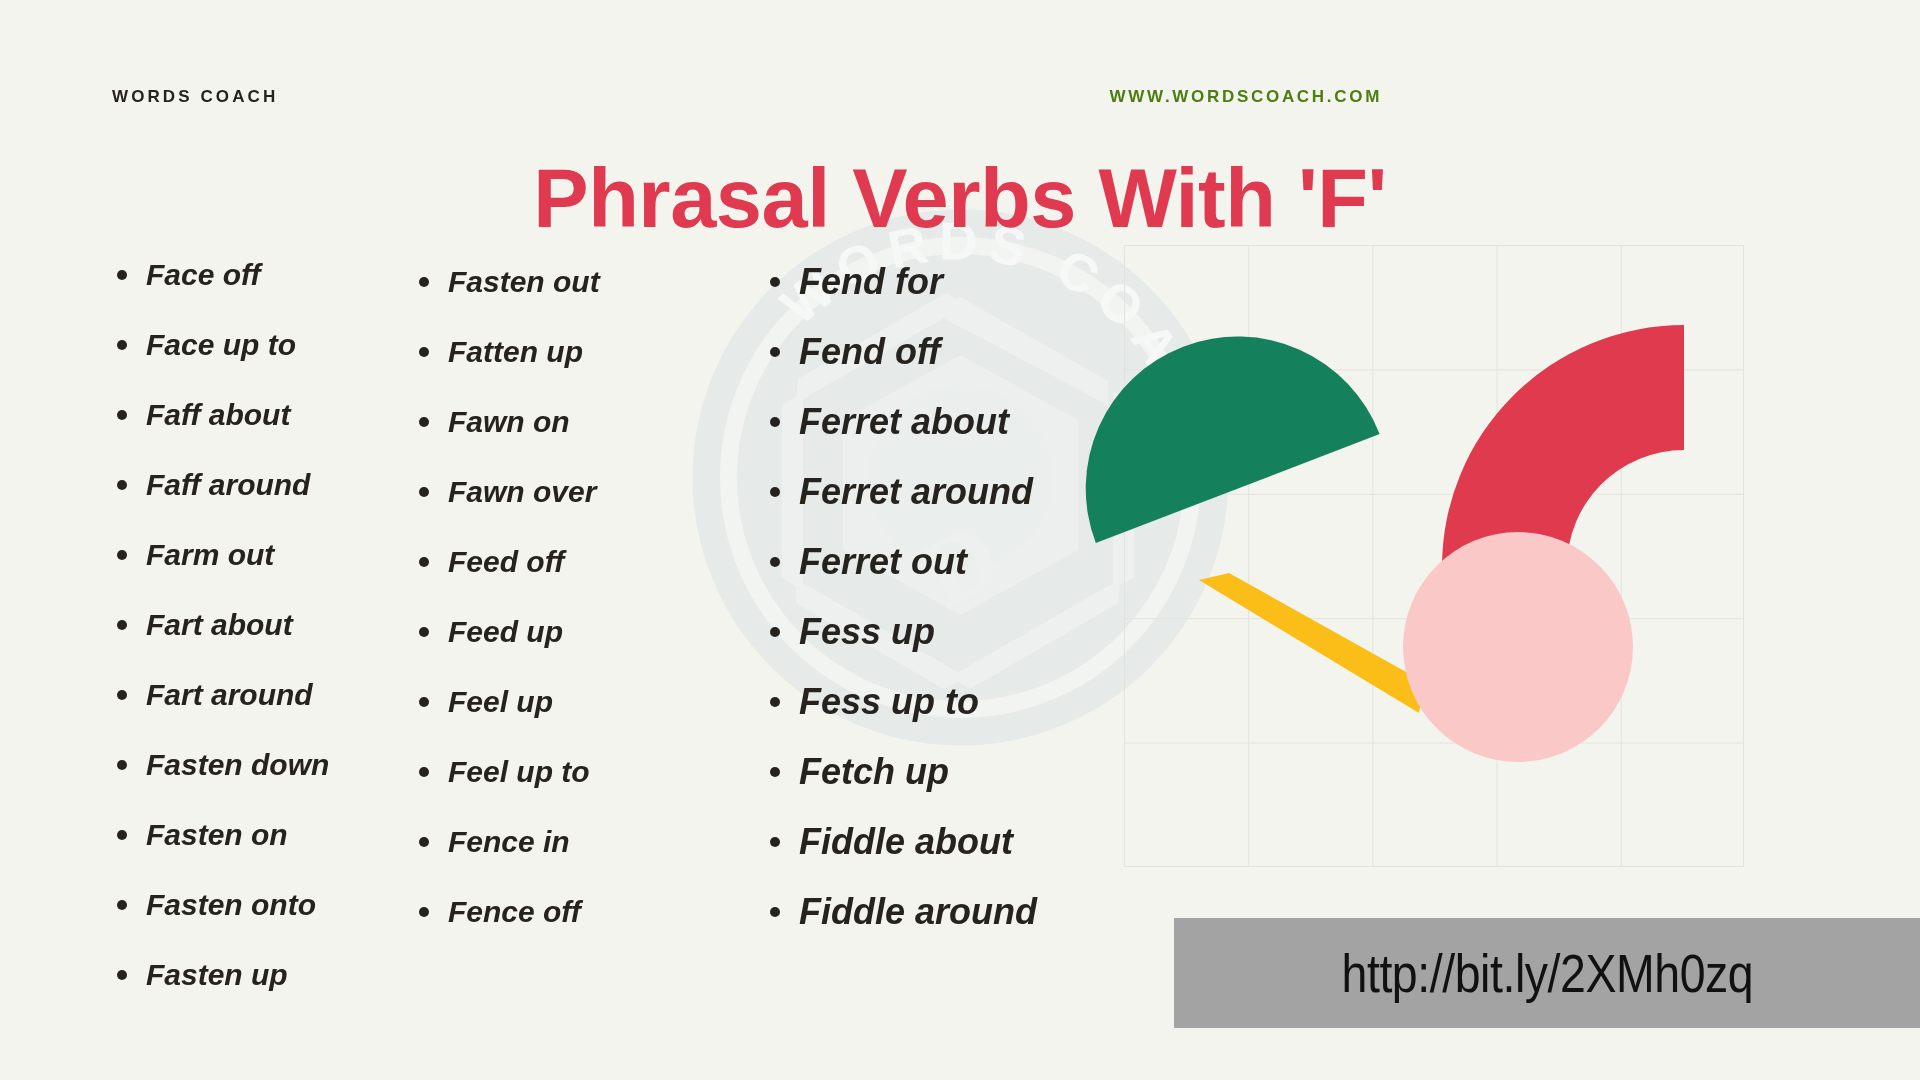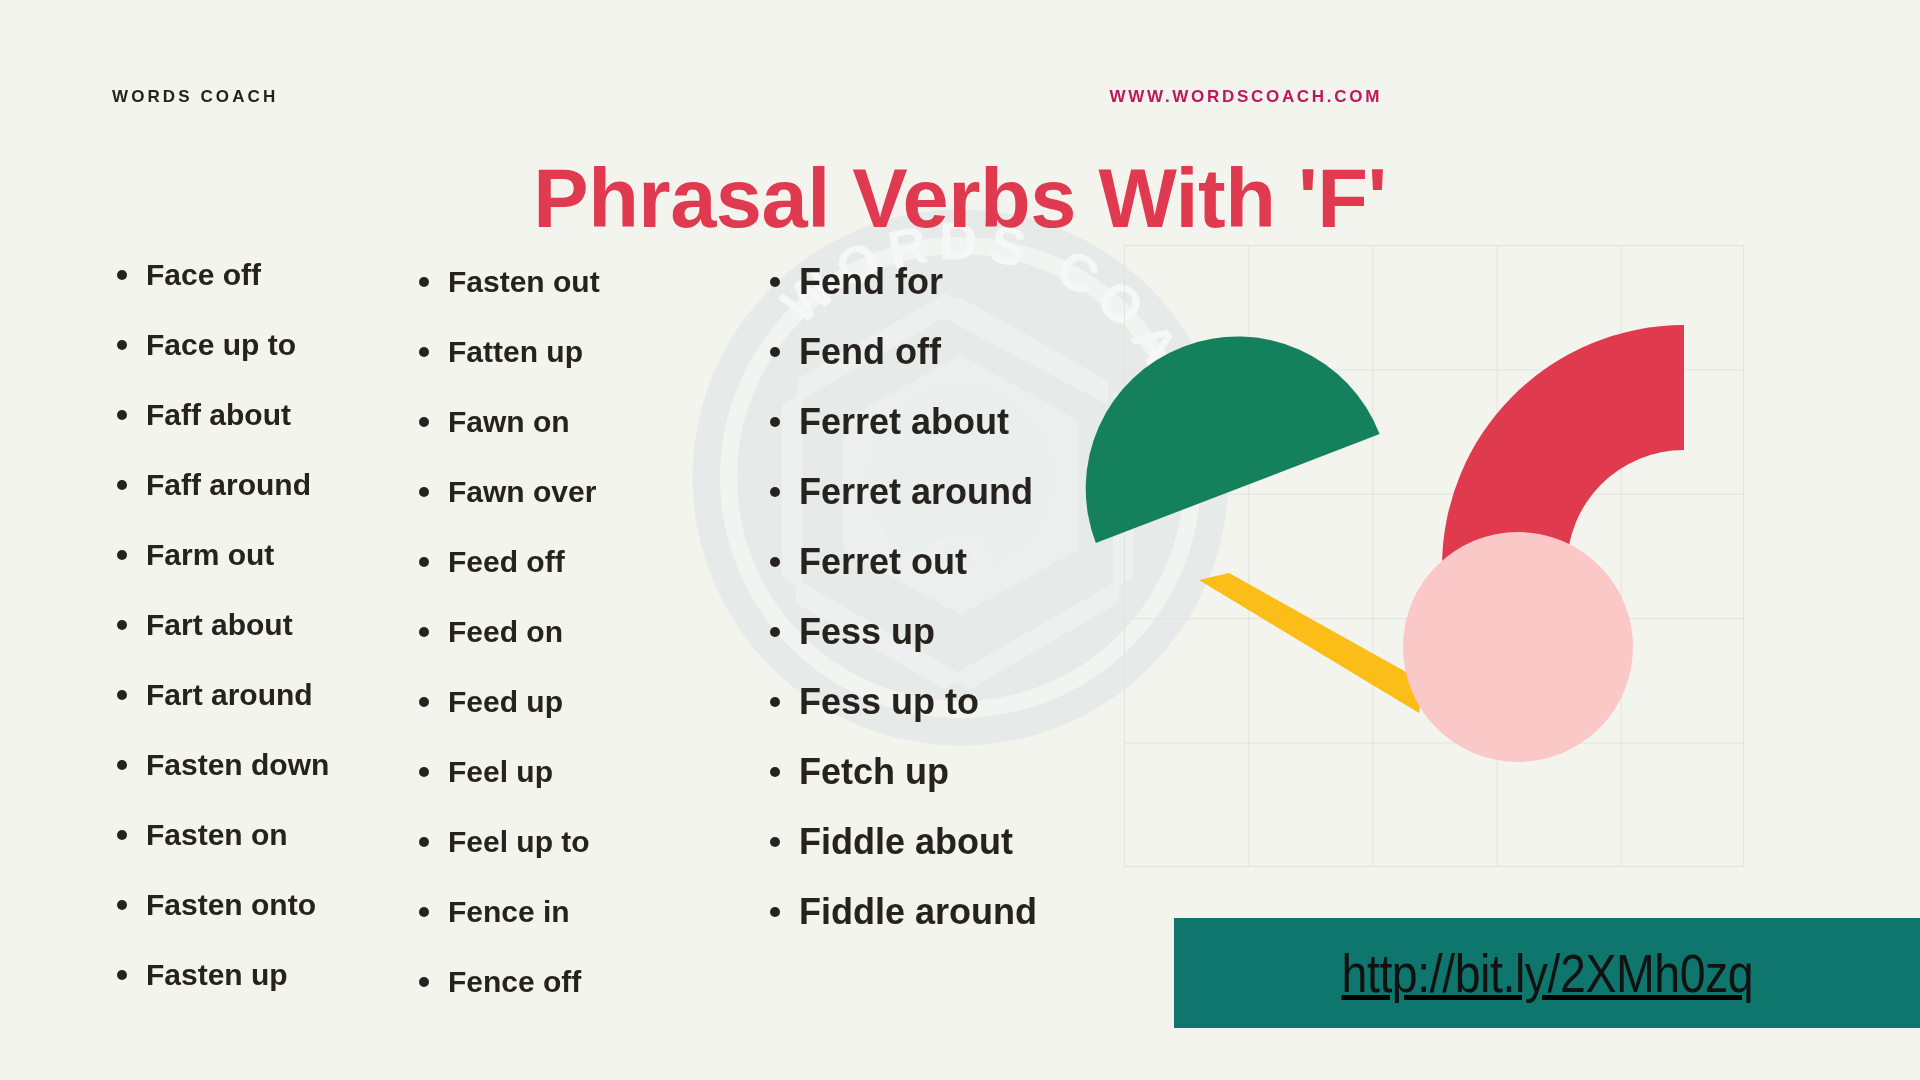--- a/index.html
+++ b/index.html
@@ -37,21 +37,21 @@
     color: #26231f;
     z-index: 5;
   }
   #site-url-label {
     position: absolute;
     right: 538px;
     top: 87px;
     font-size: 17px;
     font-weight: bold;
     letter-spacing: 2.7px;
-    color: #be185d;
+    color: #4d7c0f;
     white-space: nowrap;
     z-index: 5;
   }
 
   
   #page-title {
     position: absolute;
     left: 0;
     top: 99px;
     width: 1920px;
@@ -78,20 +78,21 @@
     box-sizing: border-box;
   }
   .verb-column.col-0 { width: 375px; padding-left: 108px; }
   .verb-column.col-1 { width: 358px; padding-left: 35px; }
   .verb-column.col-2 { width: 447px; padding-left: 28px; }
 
   .verb-list {
     list-style: none;
     margin: 0;
     padding: 0;
+    font-style: italic;
   }
   .verb-item {
     position: relative;
     font-size: 30px;
     font-weight: bold;
     color: #26231f;
     line-height: 1;
     padding-left: 38px;
     margin-bottom: 0;
     height: 70px;
@@ -140,26 +141,25 @@
     overflow: visible;
   }
 
   
   #url-banner {
     position: absolute;
     left: 1174px;
     top: 918px;
     width: 746px;
     height: 110px;
-    background: #0f766e;
+    background: #a3a3a3;
     display: flex;
     align-items: center;
     justify-content: center;
     z-index: 6;
-    text-decoration: underline;
   }
   #url-banner-text {
     font-family: "Liberation Sans Narrow", "Liberation Sans", sans-serif;
     font-size: 54px;
     color: #111111;
     letter-spacing: -0.5px;
     transform: scaleX(0.86);
     white-space: nowrap;
   }
 </style>
@@ -264,24 +264,20 @@
       <li class="verb-item">
           <span class="bullet"></span>
           <span>Fawn over</span>
         </li>
       <li class="verb-item">
           <span class="bullet"></span>
           <span>Feed off</span>
         </li>
       <li class="verb-item">
           <span class="bullet"></span>
-          <span>Feed on</span>
-        </li>
-      <li class="verb-item">
-          <span class="bullet"></span>
           <span>Feed up</span>
         </li>
       <li class="verb-item">
           <span class="bullet"></span>
           <span>Feel up</span>
         </li>
       <li class="verb-item">
           <span class="bullet"></span>
           <span>Feel up to</span>
         </li>

